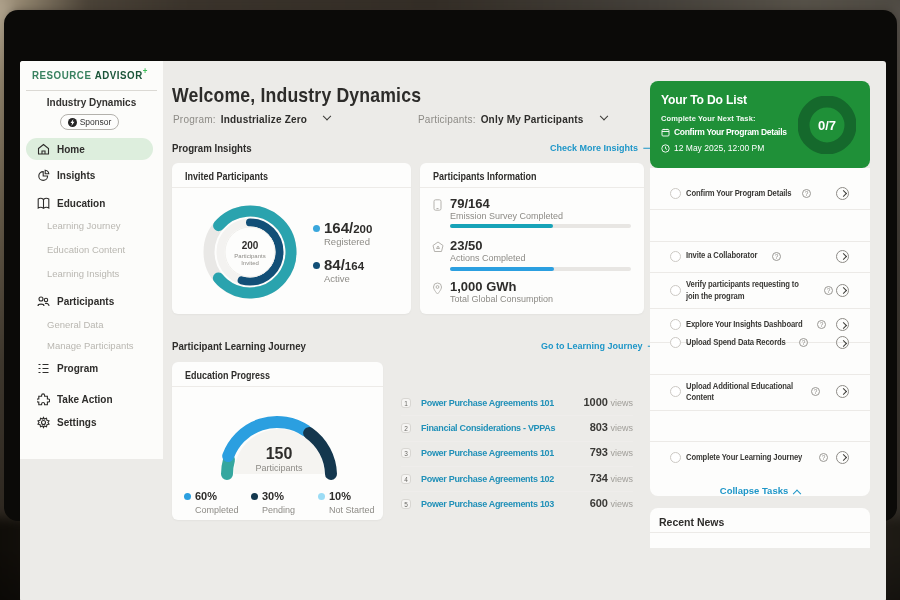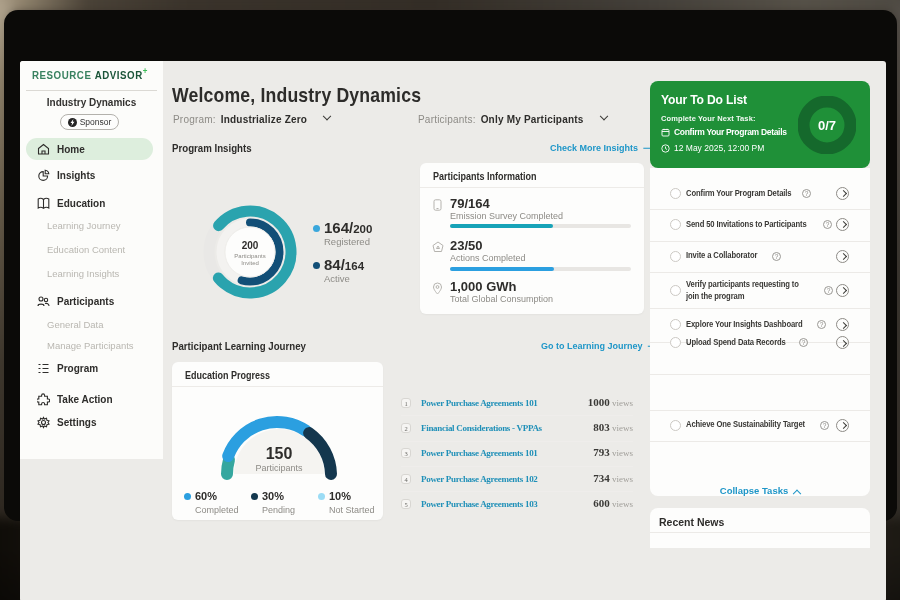--- a/index.html
+++ b/index.html
@@ -64,21 +64,21 @@
 .bar .fill { position:absolute; left:0; top:0; height:4px; border-radius:2px; }
 
 #gauge { position:absolute; left:199px; top:352px; }
 #g150 { position:absolute; left:199px; top:384px; width:120px; text-align:center; font-size:16px; font-weight:bold; color:#2e2d2b; }
 #gpart { position:absolute; left:199px; top:402px; width:120px; text-align:center; font-size:9px; color:#8d8b86; }
 .glegend { position:absolute; top:425px; white-space:nowrap; }
 .glegend .dot { display:inline-block; width:7px; height:7px; border-radius:50%; margin-right:4px; vertical-align:0px; }
 .glegend .pct { font-size:11px; font-weight:bold; color:#2e2d2b; }
 .glegend .lab { font-size:9px; color:#8d8b86; margin-left:11px; display:block; margin-top:1px; }
 
-.lrow { position:absolute; left:381px; width:232px; height:25px;font-family:Liberation Serif, serif; }
+.lrow { position:absolute; left:381px; width:232px; height:25px; }
 .lrow .badge { position:absolute; left:0; top:3px; width:10px; height:10px; border:1px solid #d8d6d2; border-radius:3px; background:#f6f5f3; font-size:6.5px; color:#6a6965; text-align:center; line-height:10px; }
 .lrow .ltext { position:absolute; left:20px; top:3px; font-size:9px; letter-spacing:-0.3px; font-weight:bold; color:#2090b8; white-space:nowrap; }
 .lrow .views { position:absolute; right:0; top:1px; font-size:9px; color:#a09e99; white-space:nowrap; }
 .lrow .views b { font-size:11px; color:#3a3936; }
 .ldiv { position:absolute; left:381px; width:232px; height:1px; background:#efedeb; }
 
 #todogreen { position:absolute; left:630px; top:20px; width:220px; height:87px; background:#1f9038; border-radius:8px; color:#fff; }
 #todogreen .t1 { position:absolute; left:11px; top:11px; font-size:13.5px; font-weight:bold; letter-spacing:-0.2px; transform:scaleX(0.9); transform-origin:0 50%; }
 #todogreen .t2 { position:absolute; left:11px; top:32.5px; font-size:7.5px; font-weight:bold; letter-spacing:0.1px; opacity:0.95; }
 #todogreen .t3 { position:absolute; left:11px; top:46px; font-size:8.5px; letter-spacing:-0.3px; font-weight:bold; display:flex; gap:4px; align-items:center; }
@@ -179,20 +179,24 @@
         </svg>
       <span>Settings</span>
     </div>
   </div>
 
   <div id="title">Welcome, Industry Dynamics</div>
   <div class="ddrow" style="left:153px">Program: <b>Industrialize Zero</b><span class="chev"></span></div>
   <div class="ddrow" style="left:398px">Participants: <b>Only My Participants</b><span class="chev"></span></div>
   <div class="sechead" style="left:152px; top:81px">Program Insights</div>
   <div class="linkarrow" style="left:530px; top:82px">Check More Insights&nbsp; <span class="arr">⟶</span></div>
+  <div class="card" style="left:152px; top:102px; width:239px; height:151px">
+    <div class="cardhead">Invited Participants</div>
+    <div class="carddiv"></div>
+  </div>
   <div class="card" style="left:400px; top:102px; width:224px; height:151px">
     <div class="cardhead">Participants Information</div>
     <div class="carddiv"></div>
   </div>
   <svg id="donut" width="96" height="96" viewBox="0 0 96 96" style="left:182px">
     <circle cx="48" cy="48" r="41" fill="none" stroke="#e9e8e6" stroke-width="11"></circle>
     <circle cx="48" cy="48" r="41" fill="none" stroke="#2aa3ae" stroke-width="11" stroke-linecap="round" stroke-dasharray="200.4 257.6" transform="rotate(220 48 48)"></circle>
     <circle cx="48" cy="48" r="29.5" fill="none" stroke="#f3f2f0" stroke-width="8"></circle>
     <circle cx="48" cy="48" r="29.5" fill="none" stroke="#124f77" stroke-width="8" stroke-linecap="round" stroke-dasharray="101 185.4" transform="rotate(-90 48 48)"></circle>
     <circle cx="48" cy="48" r="25" fill="#fdfdfc" stroke="#f0efec"></circle>
@@ -302,26 +306,20 @@
       <text x="29" y="33.5" text-anchor="middle" font-size="13" font-weight="bold" fill="#fff">0/7</text>
     </svg>
   </div>
   <div class="trow" style="top:117px; height:31px">
       <span class="cb"></span>
       <span class="tx">Confirm Your Program Details</span>
       <span class="q" style="left:152px">?</span>
       <span class="go"></span>
     </div>
   <div class="tdiv" style="top:148.2px"></div>
-  <div class="trow" style="top:148.2px; height:31px">
-      <span class="cb"></span>
-      <span class="tx">Send 50 Invitations to Participants</span>
-      <span class="q" style="left:173px">?</span>
-      <span class="go"></span>
-    </div>
   <div class="tdiv" style="top:179.5px"></div>
   <div class="trow" style="top:179.5px; height:31.7px">
       <span class="cb"></span>
       <span class="tx">Invite a Collaborator</span>
       <span class="q" style="left:122px">?</span>
       <span class="go"></span>
     </div>
   <div class="tdiv" style="top:211.2px"></div>
   <div class="trow" style="top:211.2px; height:35.7px">
       <span class="cb"></span>
@@ -337,26 +335,32 @@
       <span class="go"></span>
     </div>
   <div class="tdiv" style="top:280.8px"></div>
   <div class="trow" style="top:266px; height:31.7px">
       <span class="cb"></span>
       <span class="tx">Upload Spend Data Records</span>
       <span class="q" style="left:149px">?</span>
       <span class="go"></span>
     </div>
   <div class="tdiv" style="top:312.5px"></div>
+  <div class="trow" style="top:312.5px; height:36.5px">
+      <span class="cb"></span>
+      <span class="tx" style="width:132px">Upload Additional Educational Content</span>
+      <span class="q" style="left:161px">?</span>
+      <span class="go"></span>
+    </div>
   <div class="tdiv" style="top:349px"></div>
-  <div class="trow" style="top:349px; height:30.5px">
-      <span class="cb"></span>
-      <span class="tx">Achieve One Sustainability Target</span>
-      <span class="q" style="left:170px">?</span>
-      <span class="go"></span>
-    </div>
   <div class="tdiv" style="top:379.5px"></div>
+  <div class="trow" style="top:379.5px; height:34px">
+      <span class="cb"></span>
+      <span class="tx">Complete Your Learning Journey</span>
+      <span class="q" style="left:169px">?</span>
+      <span class="go"></span>
+    </div>
   <div id="collapse">Collapse Tasks<span class="up"></span></div>
   <div id="news">
       <div class="nh">Recent News</div>
       <div style="position:absolute;left:0;top:24px;width:100%;height:1px;background:#eceae7"></div>
     </div>
 </div>
 
 </body></html>

